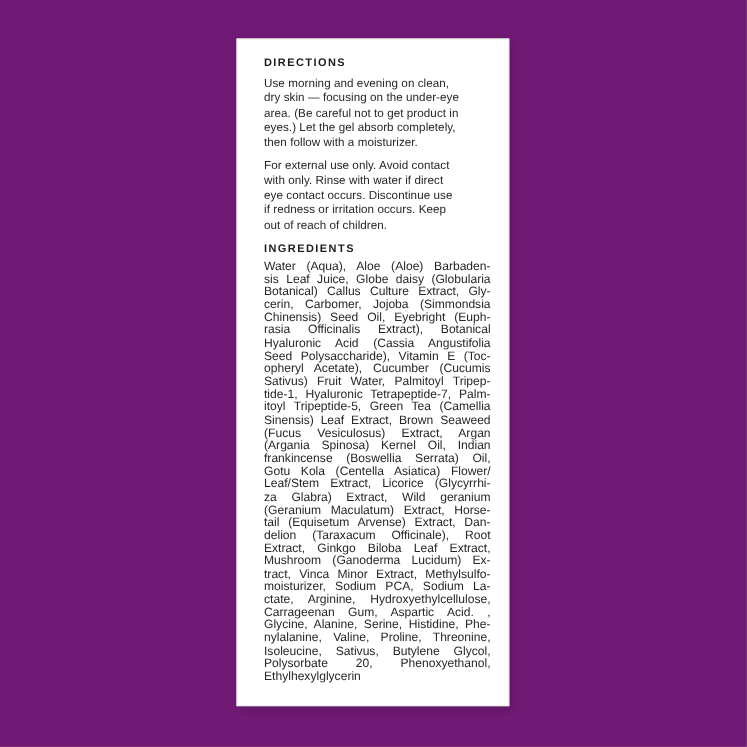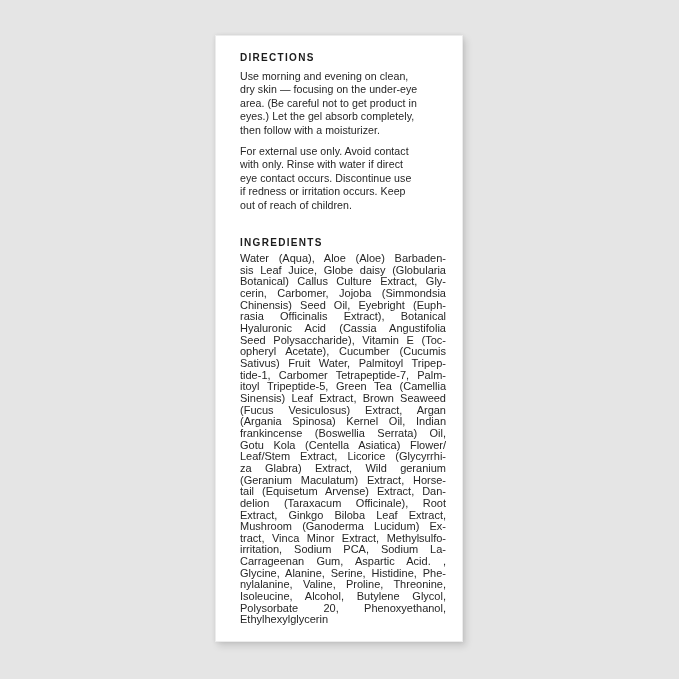--- a/index.html
+++ b/index.html
@@ -5,21 +5,21 @@
   html, body {
     margin: 0;
     padding: 0;
     background: #ffffff;
     font-family: "Liberation Sans", sans-serif;
   }
   .stage {
     position: relative;
     width: 679px;
     height: 679px;
-    background: #e5e5e5;
+    background: #701a75;
     overflow: hidden;
   }
   .panel {
     position: absolute;
     left: 215px;
     top: 35px;
     width: 248px;
     height: 607px;
     box-sizing: border-box;
     background: #ffffff;
@@ -29,21 +29,21 @@
   }
   .sect-heading {
     margin: 0 0 6px 0;
     font-size: 10px;
     line-height: 13px;
     font-weight: bold;
     letter-spacing: 1.3px;
     color: #1c1c1c;
   }
   .sect-heading.ingredients {
-    margin-top: 24px;
+    margin-top: 8px;
     margin-bottom: 4px;
   }
   .para {
     margin: 0 0 8px 0;
   }
   .dline {
     font-size: 10.6px;
     line-height: 13.4px;
     color: #262626;
     white-space: nowrap;
@@ -94,38 +94,39 @@
         <div class="iline">Water (Aqua), Aloe (Aloe) Barbaden-</div>
         <div class="iline">sis Leaf Juice, Globe daisy (Globularia</div>
         <div class="iline">Botanical) Callus Culture Extract, Gly-</div>
         <div class="iline">cerin, Carbomer, Jojoba (Simmondsia</div>
         <div class="iline">Chinensis) Seed Oil, Eyebright (Euph-</div>
         <div class="iline">rasia Officinalis Extract), Botanical</div>
         <div class="iline">Hyaluronic Acid (Cassia Angustifolia</div>
         <div class="iline">Seed Polysaccharide), Vitamin E (Toc-</div>
         <div class="iline">opheryl Acetate), Cucumber (Cucumis</div>
         <div class="iline">Sativus) Fruit Water, Palmitoyl Tripep-</div>
-        <div class="iline">tide-1, Carbomer Tetrapeptide-7, Palm-</div>
+        <div class="iline">tide-1, Hyaluronic Tetrapeptide-7, Palm-</div>
         <div class="iline">itoyl Tripeptide-5, Green Tea (Camellia</div>
         <div class="iline">Sinensis) Leaf Extract, Brown Seaweed</div>
         <div class="iline">(Fucus Vesiculosus) Extract, Argan</div>
         <div class="iline">(Argania Spinosa) Kernel Oil, Indian</div>
         <div class="iline">frankincense (Boswellia Serrata) Oil,</div>
         <div class="iline">Gotu Kola (Centella Asiatica) Flower/</div>
         <div class="iline">Leaf/Stem Extract, Licorice (Glycyrrhi-</div>
         <div class="iline">za Glabra) Extract, Wild geranium</div>
         <div class="iline">(Geranium Maculatum) Extract, Horse-</div>
         <div class="iline">tail (Equisetum Arvense) Extract, Dan-</div>
         <div class="iline">delion (Taraxacum Officinale), Root</div>
         <div class="iline">Extract, Ginkgo Biloba Leaf Extract,</div>
         <div class="iline">Mushroom (Ganoderma Lucidum) Ex-</div>
         <div class="iline">tract, Vinca Minor Extract, Methylsulfo-</div>
-        <div class="iline">irritation, Sodium PCA, Sodium La-</div>
+        <div class="iline">moisturizer, Sodium PCA, Sodium La-</div>
+        <div class="iline">ctate, Arginine, Hydroxyethylcellulose,</div>
         <div class="iline">Carrageenan Gum, Aspartic Acid. ,</div>
         <div class="iline">Glycine, Alanine, Serine, Histidine, Phe-</div>
         <div class="iline">nylalanine, Valine, Proline, Threonine,</div>
-        <div class="iline">Isoleucine, Alcohol, Butylene Glycol,</div>
+        <div class="iline">Isoleucine, Sativus, Butylene Glycol,</div>
         <div class="iline">Polysorbate 20, Phenoxyethanol,</div>
         <div class="iline last">Ethylhexylglycerin</div>
       </div>
 
   </section>
 </div>
 
 </body></html>

